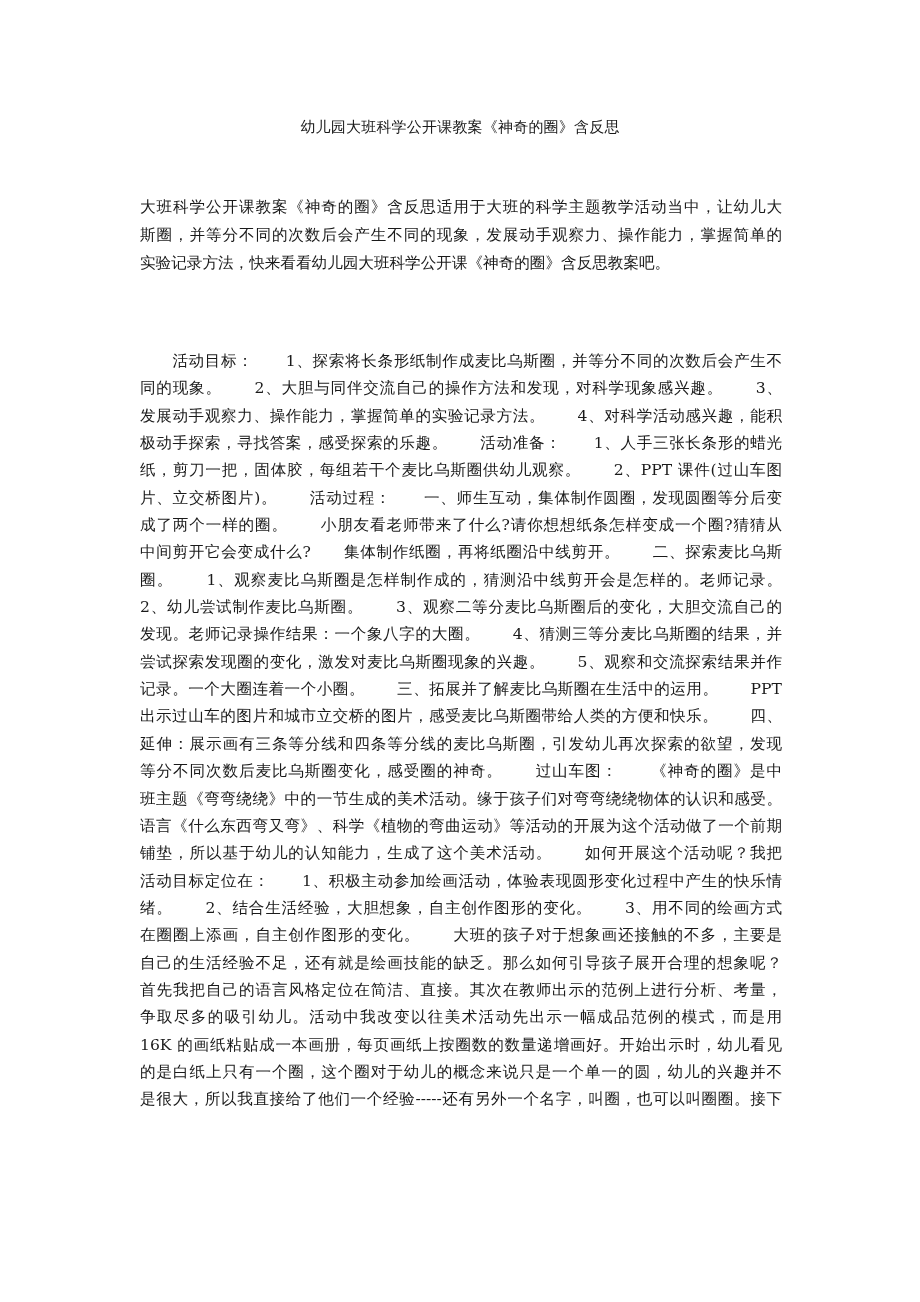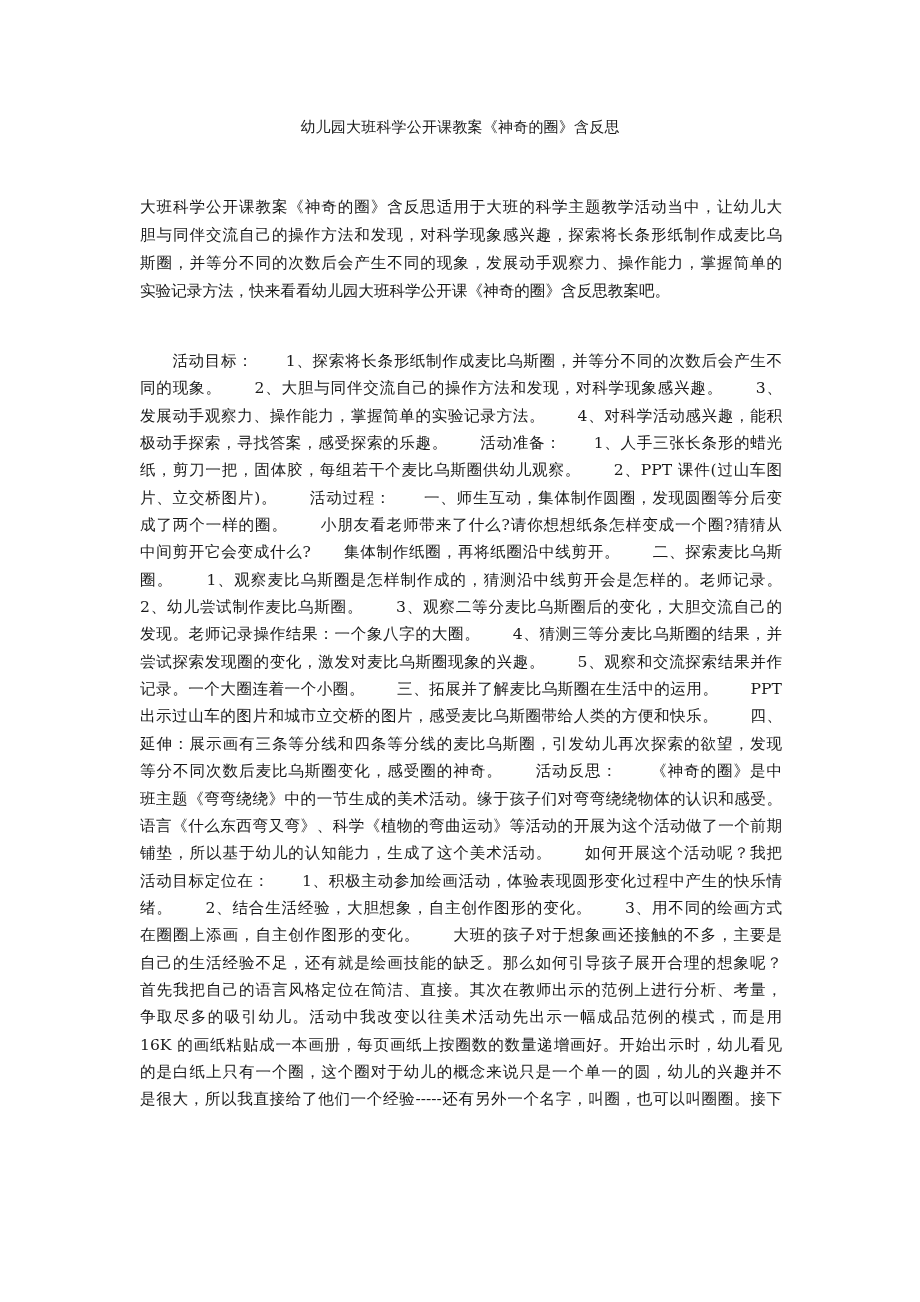--- a/index.html
+++ b/index.html
@@ -18,42 +18,41 @@
     .line.last { text-align-last: left; }
   </style>
 </head>
 <body>
 
 <div class="page">
   <div class="title">幼儿园大班科学公开课教案《神奇的圈》含反思</div>
 
   <div class="block intro">
     <div class="line">大班科学公开课教案《神奇的圈》含反思适用于大班的科学主题教学活动当中，让幼儿大</div>
-    <div class="line">胆与同伴交流自己的操作方法和发现，对科学现象感兴趣，探索将长条形纸制作成麦比乌</div>
     <div class="line">斯圈，并等分不同的次数后会产生不同的现象，发展动手观察力、操作能力，掌握简单的</div>
     <div class="line last">实验记录方法，快来看看幼儿园大班科学公开课《神奇的圈》含反思教案吧。</div>
   </div>
 
   <div class="block body-text">
     <div class="line">　　活动目标：　　1、探索将长条形纸制作成麦比乌斯圈，并等分不同的次数后会产生不</div>
     <div class="line">同的现象。　　2、大胆与同伴交流自己的操作方法和发现，对科学现象感兴趣。　　3、</div>
     <div class="line">发展动手观察力、操作能力，掌握简单的实验记录方法。　　4、对科学活动感兴趣，能积</div>
     <div class="line">极动手探索，寻找答案，感受探索的乐趣。　　活动准备：　　1、人手三张长条形的蜡光</div>
     <div class="line">纸，剪刀一把，固体胶，每组若干个麦比乌斯圈供幼儿观察。　　2、PPT 课件(过山车图</div>
     <div class="line">片、立交桥图片)。　　活动过程：　　一、师生互动，集体制作圆圈，发现圆圈等分后变</div>
     <div class="line">成了两个一样的圈。　　小朋友看老师带来了什么?请你想想纸条怎样变成一个圈?猜猜从</div>
     <div class="line">中间剪开它会变成什么?　　集体制作纸圈，再将纸圈沿中线剪开。　　二、探索麦比乌斯</div>
     <div class="line">圈。　　1、观察麦比乌斯圈是怎样制作成的，猜测沿中线剪开会是怎样的。老师记录。</div>
     <div class="line">2、幼儿尝试制作麦比乌斯圈。　　3、观察二等分麦比乌斯圈后的变化，大胆交流自己的</div>
     <div class="line">发现。老师记录操作结果：一个象八字的大圈。　　4、猜测三等分麦比乌斯圈的结果，并</div>
     <div class="line">尝试探索发现圈的变化，激发对麦比乌斯圈现象的兴趣。　　5、观察和交流探索结果并作</div>
     <div class="line">记录。一个大圈连着一个小圈。　　三、拓展并了解麦比乌斯圈在生活中的运用。　　PPT</div>
     <div class="line">出示过山车的图片和城市立交桥的图片，感受麦比乌斯圈带给人类的方便和快乐。　　四、</div>
     <div class="line">延伸：展示画有三条等分线和四条等分线的麦比乌斯圈，引发幼儿再次探索的欲望，发现</div>
-    <div class="line">等分不同次数后麦比乌斯圈变化，感受圈的神奇。　　活动反思：　　《神奇的圈》是中</div>
+    <div class="line">等分不同次数后麦比乌斯圈变化，感受圈的神奇。　　过山车图：　　《神奇的圈》是中</div>
     <div class="line">班主题《弯弯绕绕》中的一节生成的美术活动。缘于孩子们对弯弯绕绕物体的认识和感受。</div>
     <div class="line">语言《什么东西弯又弯》、科学《植物的弯曲运动》等活动的开展为这个活动做了一个前期</div>
     <div class="line">铺垫，所以基于幼儿的认知能力，生成了这个美术活动。　　如何开展这个活动呢？我把</div>
     <div class="line">活动目标定位在：　　1、积极主动参加绘画活动，体验表现圆形变化过程中产生的快乐情</div>
     <div class="line">绪。　　2、结合生活经验，大胆想象，自主创作图形的变化。　　3、用不同的绘画方式</div>
     <div class="line">在圈圈上添画，自主创作图形的变化。　　大班的孩子对于想象画还接触的不多，主要是</div>
     <div class="line">自己的生活经验不足，还有就是绘画技能的缺乏。那么如何引导孩子展开合理的想象呢？</div>
     <div class="line">首先我把自己的语言风格定位在简洁、直接。其次在教师出示的范例上进行分析、考量，</div>
     <div class="line">争取尽多的吸引幼儿。活动中我改变以往美术活动先出示一幅成品范例的模式，而是用</div>
     <div class="line">16K 的画纸粘贴成一本画册，每页画纸上按圈数的数量递增画好。开始出示时，幼儿看见</div>

